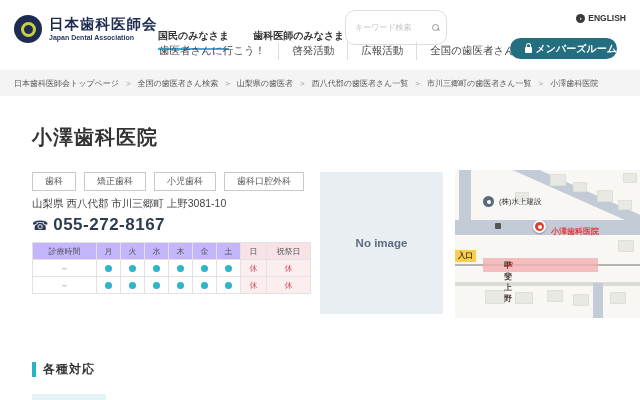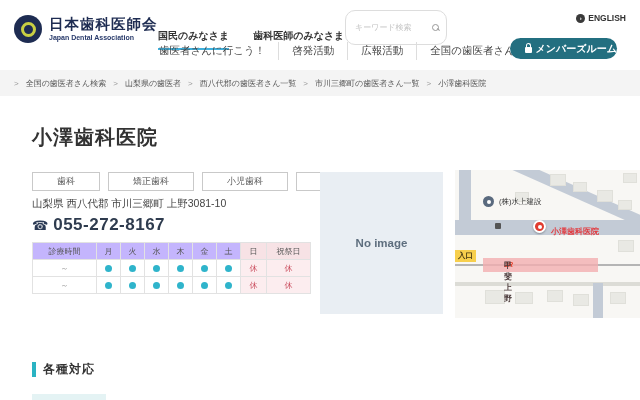--- a/index.html
+++ b/index.html
@@ -48,21 +48,21 @@
 
   
   .breadcrumb { position:absolute; left:0; top:70px; width:640px; height:26px; background:#f4f4f4;
     display:flex; align-items:center; padding-left:14px; font-size:8px; color:#555; gap:7px; white-space:nowrap; }
   .bc-item { cursor:pointer; }
   .bc-sep { color:#999; }
 
   
   .clinic-title { position:absolute; left:32px; top:124px; font-size:20px; font-weight:bold; color:#333; letter-spacing:1px; }
   .tags { position:absolute; left:32px; top:172px; display:flex; gap:8px; }
-  .tag { border:1px solid #c9c9c9; padding:2px 24px; font-size:9px; color:#555; background:#fff; }
+  .tag { border:1px solid #c9c9c9; padding:2px 12px; font-size:9px; color:#555; background:#fff; }
   .address { position:absolute; left:32px; top:197px; font-size:10.5px; color:#444; }
   .phone { position:absolute; left:32px; top:215px; display:flex; align-items:center; gap:5px; }
   .phone-icon { font-size:13px; color:#2b3a55; }
   .phone-number { font-size:17px; font-weight:bold; color:#2e3b4e; letter-spacing:.5px; }
 
   
   .sched { position:absolute; left:32px; top:242px; border-collapse:collapse; font-size:8px; color:#555; }
   .sched th, .sched td { border:1px solid #e2e2e2; text-align:center; height:17px; }
   .sched th { background:#c4b5fd; font-weight:normal; }
   .sched th.pink { background:#f7e2e5; }
@@ -140,20 +140,21 @@
       <div class="nav-main-item">全国の歯医者さん検索</div>
     </div>
 
     <div class="members-btn">
       <span class="lock"></span>
       <span>メンバーズルーム</span>
     </div>
   </div>
 
   <div class="breadcrumb">
+    <span class="bc-item">日本歯科医師会トップページ</span>
     <span class="bc-sep">&gt;</span>
     <span class="bc-item">全国の歯医者さん検索</span>
     <span class="bc-sep">&gt;</span>
     <span class="bc-item">山梨県の歯医者</span>
     <span class="bc-sep">&gt;</span>
     <span class="bc-item">西八代郡の歯医者さん一覧</span>
     <span class="bc-sep">&gt;</span>
     <span class="bc-item">市川三郷町の歯医者さん一覧</span>
     <span class="bc-sep">&gt;</span>
     <span class="bc-item">小澤歯科医院</span>

